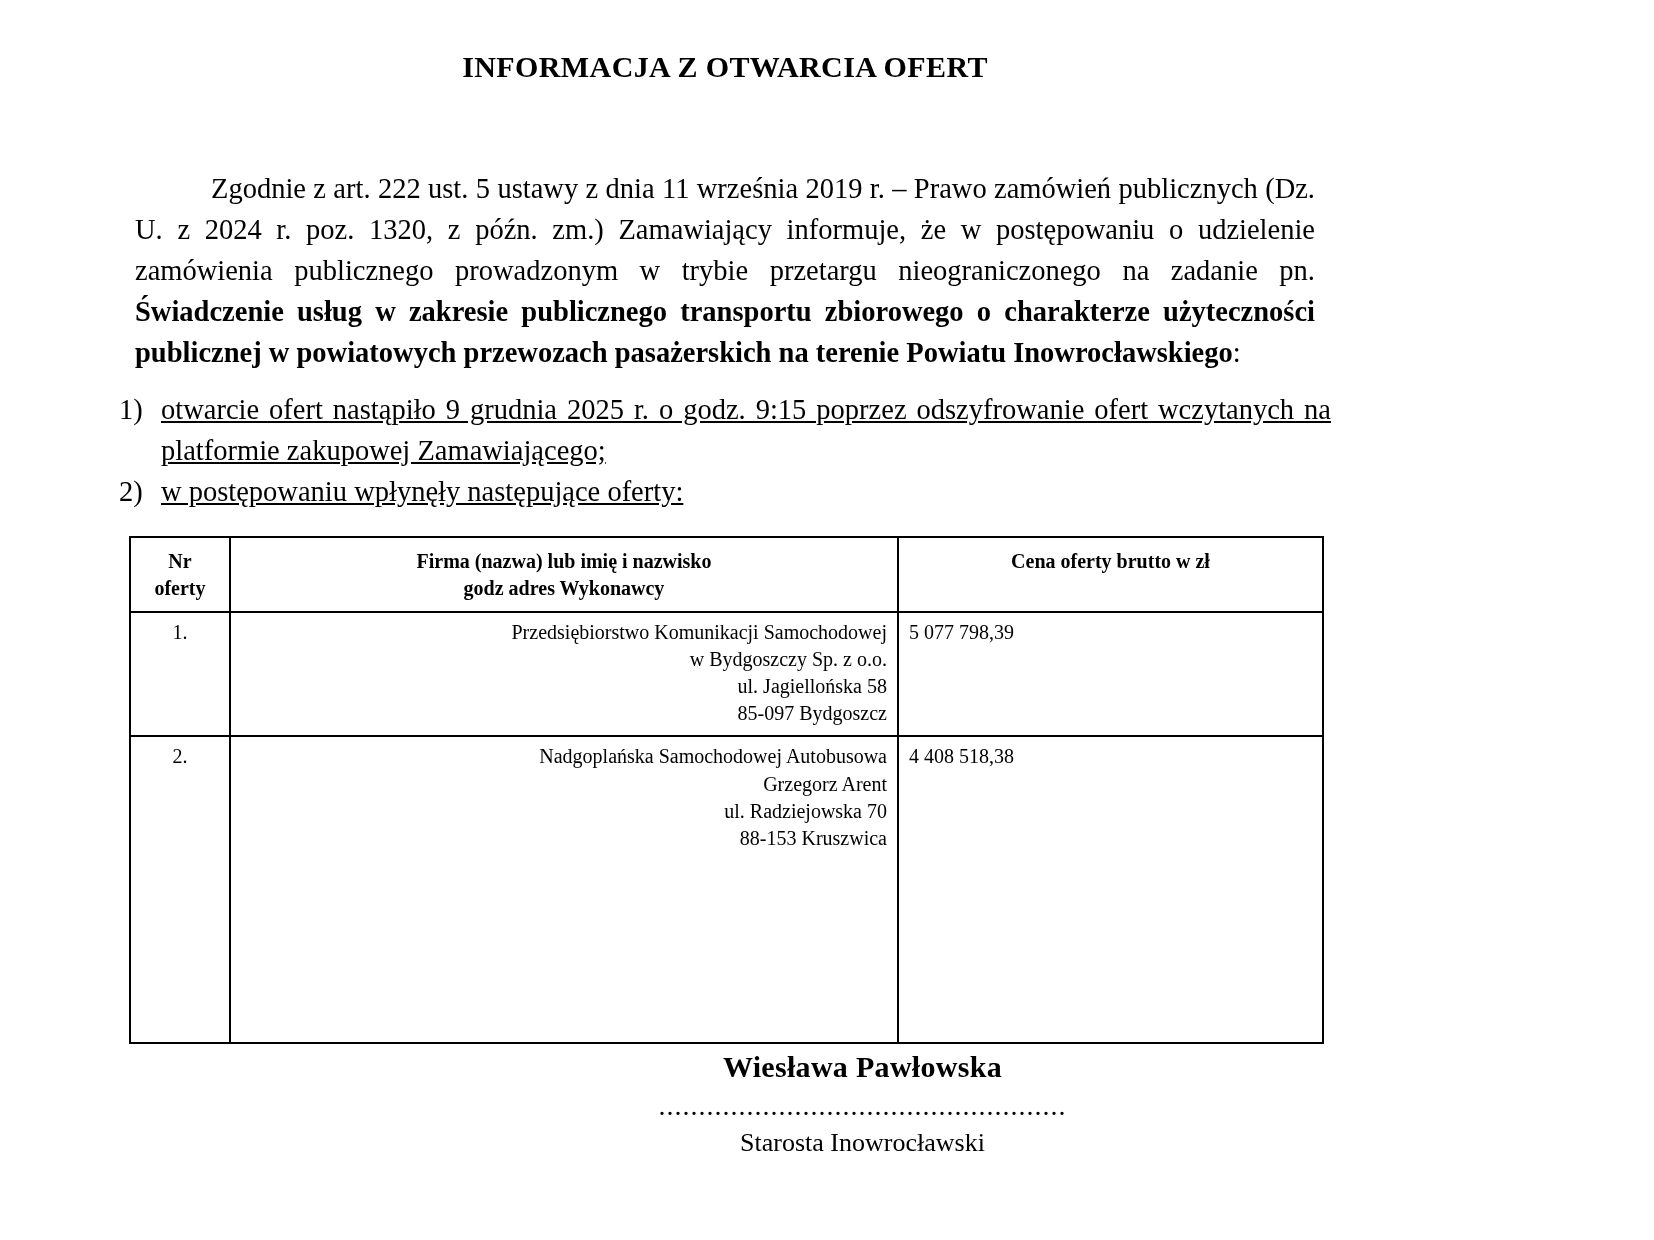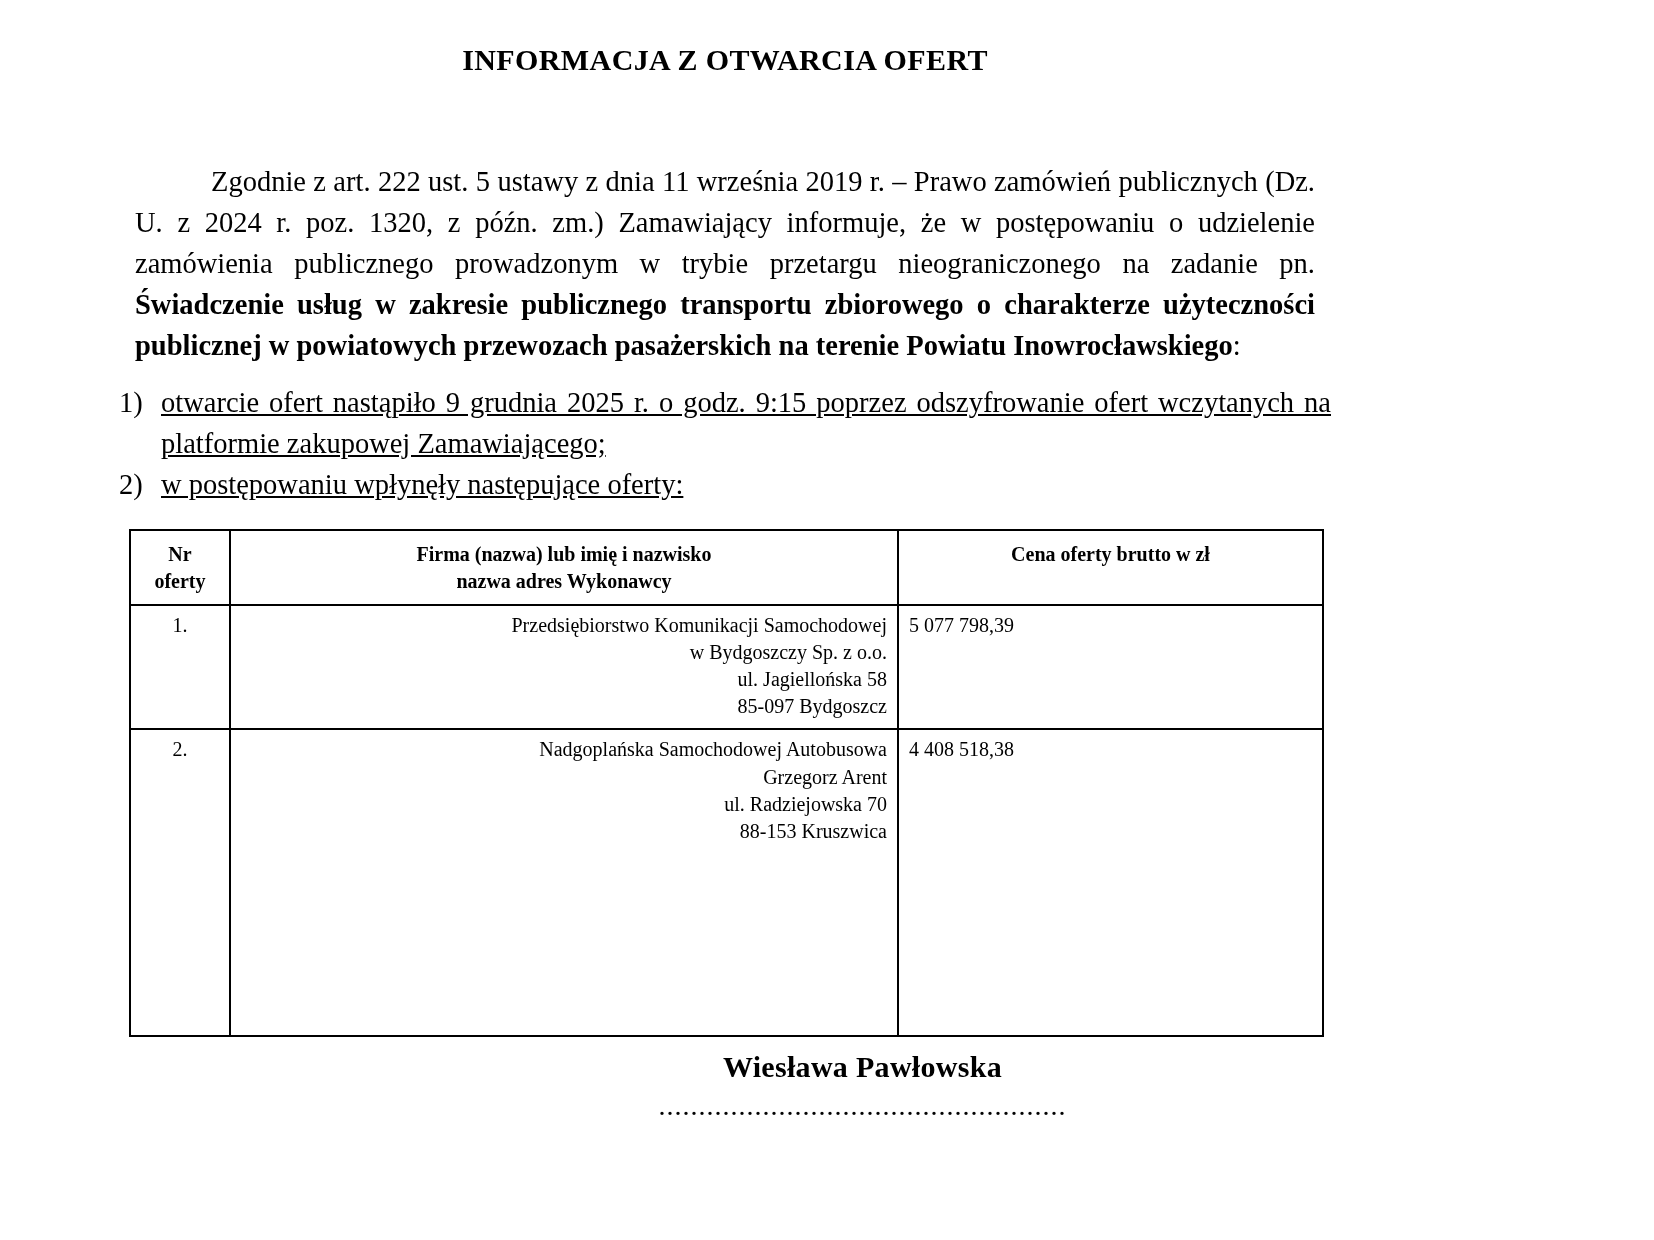--- a/index.html
+++ b/index.html
@@ -11,21 +11,21 @@
   body {
     font-family: "Liberation Serif", "DejaVu Serif", serif;
     color: #000000;
   }
   .page {
     position: relative;
     width: 1450px;
     height: 1240px;
     background: #ffffff;
     box-sizing: border-box;
-    padding: 1px;
+    padding: 8px;
     overflow: hidden;
   }
   .doc-title {
     text-align: center;
     font-weight: bold;
     font-size: 30px;
     letter-spacing: 0.4px;
     margin: 0;
     padding-top: 42px;
     font-family: "Liberation Serif", "DejaVu Serif", serif;
@@ -166,21 +166,21 @@
         <col class="col-price">
       </colgroup>
       <thead>
         <tr>
           <th>
             <span style="display:block">Nr</span>
             <span style="display:block">oferty</span>
           </th>
           <th>
             <span style="display:block">Firma (nazwa) lub imię i nazwisko</span>
-            <span style="display:block">nazwa adres Wykonawcy</span>
+            <span style="display:block">godz adres Wykonawcy</span>
           </th>
           <th>
             <span style="display:block">Cena oferty brutto w zł</span>
           </th>
         </tr>
       </thead>
       <tbody>
         <tr>
           <td class="cell-nr">1.</td>
           <td class="cell-firm">
@@ -204,16 +204,17 @@
         </tr>
       </tbody>
     </table>
 
   </div>
 
   <div class="signature-block">
     <div class="sig-inner">
       <div class="sig-name">Wiesława Pawłowska</div>
       <div class="sig-dots">...................................................</div>
+      <div class="sig-role">Starosta Inowrocławski</div>
     </div>
   </div>
 
 </div>
 
 </body></html>

